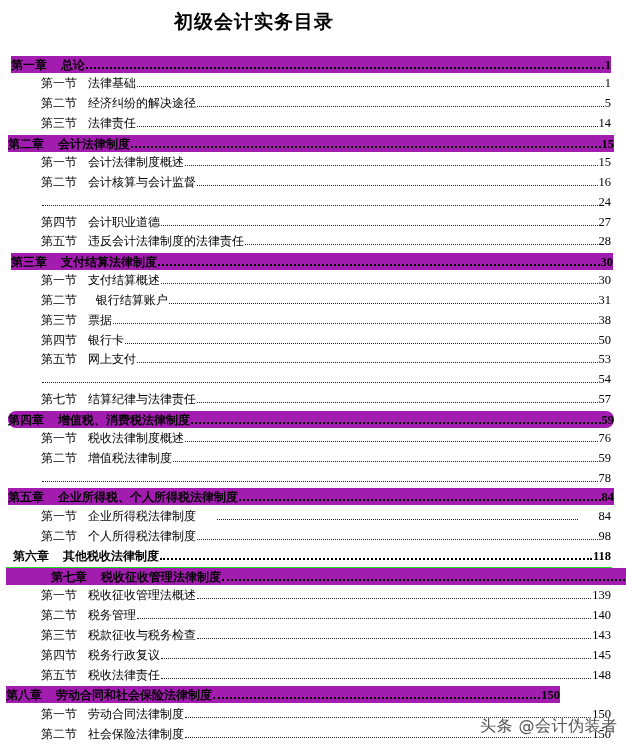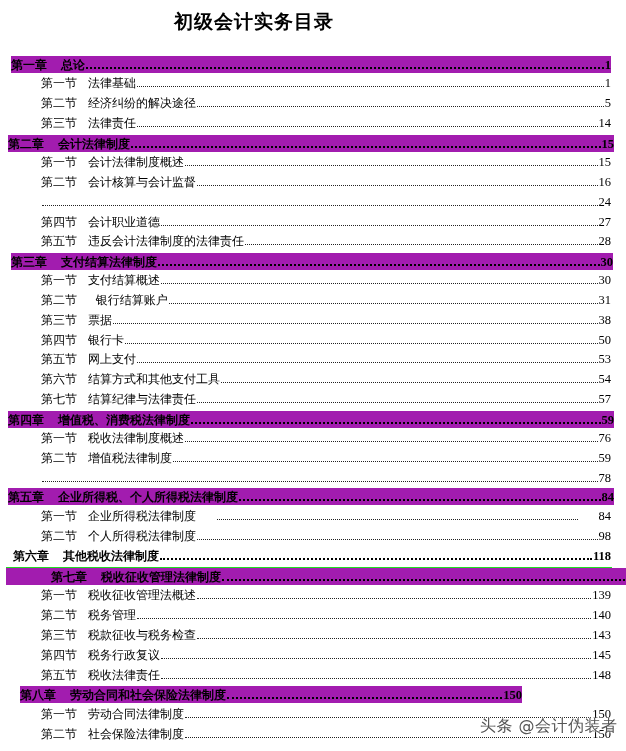--- a/index.html
+++ b/index.html
@@ -108,31 +108,30 @@
   <span class="lbl"><span class="num">第四节</span><span>银行卡</span></span>
   <span class="leader"></span>
   <span class="pg">50</span>
 </div>
 <div class="row section" style="left:41px;width:570px;top:350px;">
   <span class="lbl"><span class="num">第五节</span><span>网上支付</span></span>
   <span class="leader"></span>
   <span class="pg">53</span>
 </div>
 <div class="row section" style="left:41px;width:570px;top:370px;">
-  <span class="lbl"><span class="num">第六节</span><span>结算方式和其他支付工具</span></span>
   <span class="leader"></span>
   <span class="pg">54</span>
 </div>
 <div class="row section" style="left:41px;width:570px;top:390px;">
   <span class="lbl"><span class="num">第七节</span><span>结算纪律与法律责任</span></span>
   <span class="leader"></span>
   <span class="pg">57</span>
 </div>
 
-<div class="row chapter" style="left:8px;width:606px;top:411px;">
+<div class="row chapter" style="left:8px;width:606px;top:411px;border-radius:8px;">
   <span class="lbl"><span class="num">第四章</span><span>增值税、消费税法律制度</span></span>
   <span class="leader"></span>
   <span class="pg">59</span>
 </div>
 <div class="row section" style="left:41px;width:570px;top:429px;">
   <span class="lbl"><span class="num">第一节</span><span>税收法律制度概述</span></span>
   <span class="leader"></span>
   <span class="pg">76</span>
 </div>
 <div class="row section" style="left:41px;width:570px;top:449px;">
@@ -192,21 +191,21 @@
   <span class="lbl"><span class="num">第四节</span><span>税务行政复议</span></span>
   <span class="leader"></span>
   <span class="pg">145</span>
 </div>
 <div class="row section" style="left:41px;width:570px;top:666px;">
   <span class="lbl"><span class="num">第五节</span><span>税收法律责任</span></span>
   <span class="leader"></span>
   <span class="pg">148</span>
 </div>
 
-<div class="row chapter" style="left:20px;width:502px;top:686px;">
+<div class="row chapter" style="left:6px;width:554px;top:686px;">
   <span class="lbl"><span class="num">第八章</span><span>劳动合同和社会保险法律制度</span></span>
   <span class="leader"></span>
   <span class="pg">150</span>
 </div>
 <div class="row section" style="left:41px;width:570px;top:705px;">
   <span class="lbl"><span class="num">第一节</span><span>劳动合同法律制度</span></span>
   <span class="leader"></span>
   <span class="pg">150</span>
 </div>
 <div class="row section" style="left:41px;width:570px;top:725px;">

